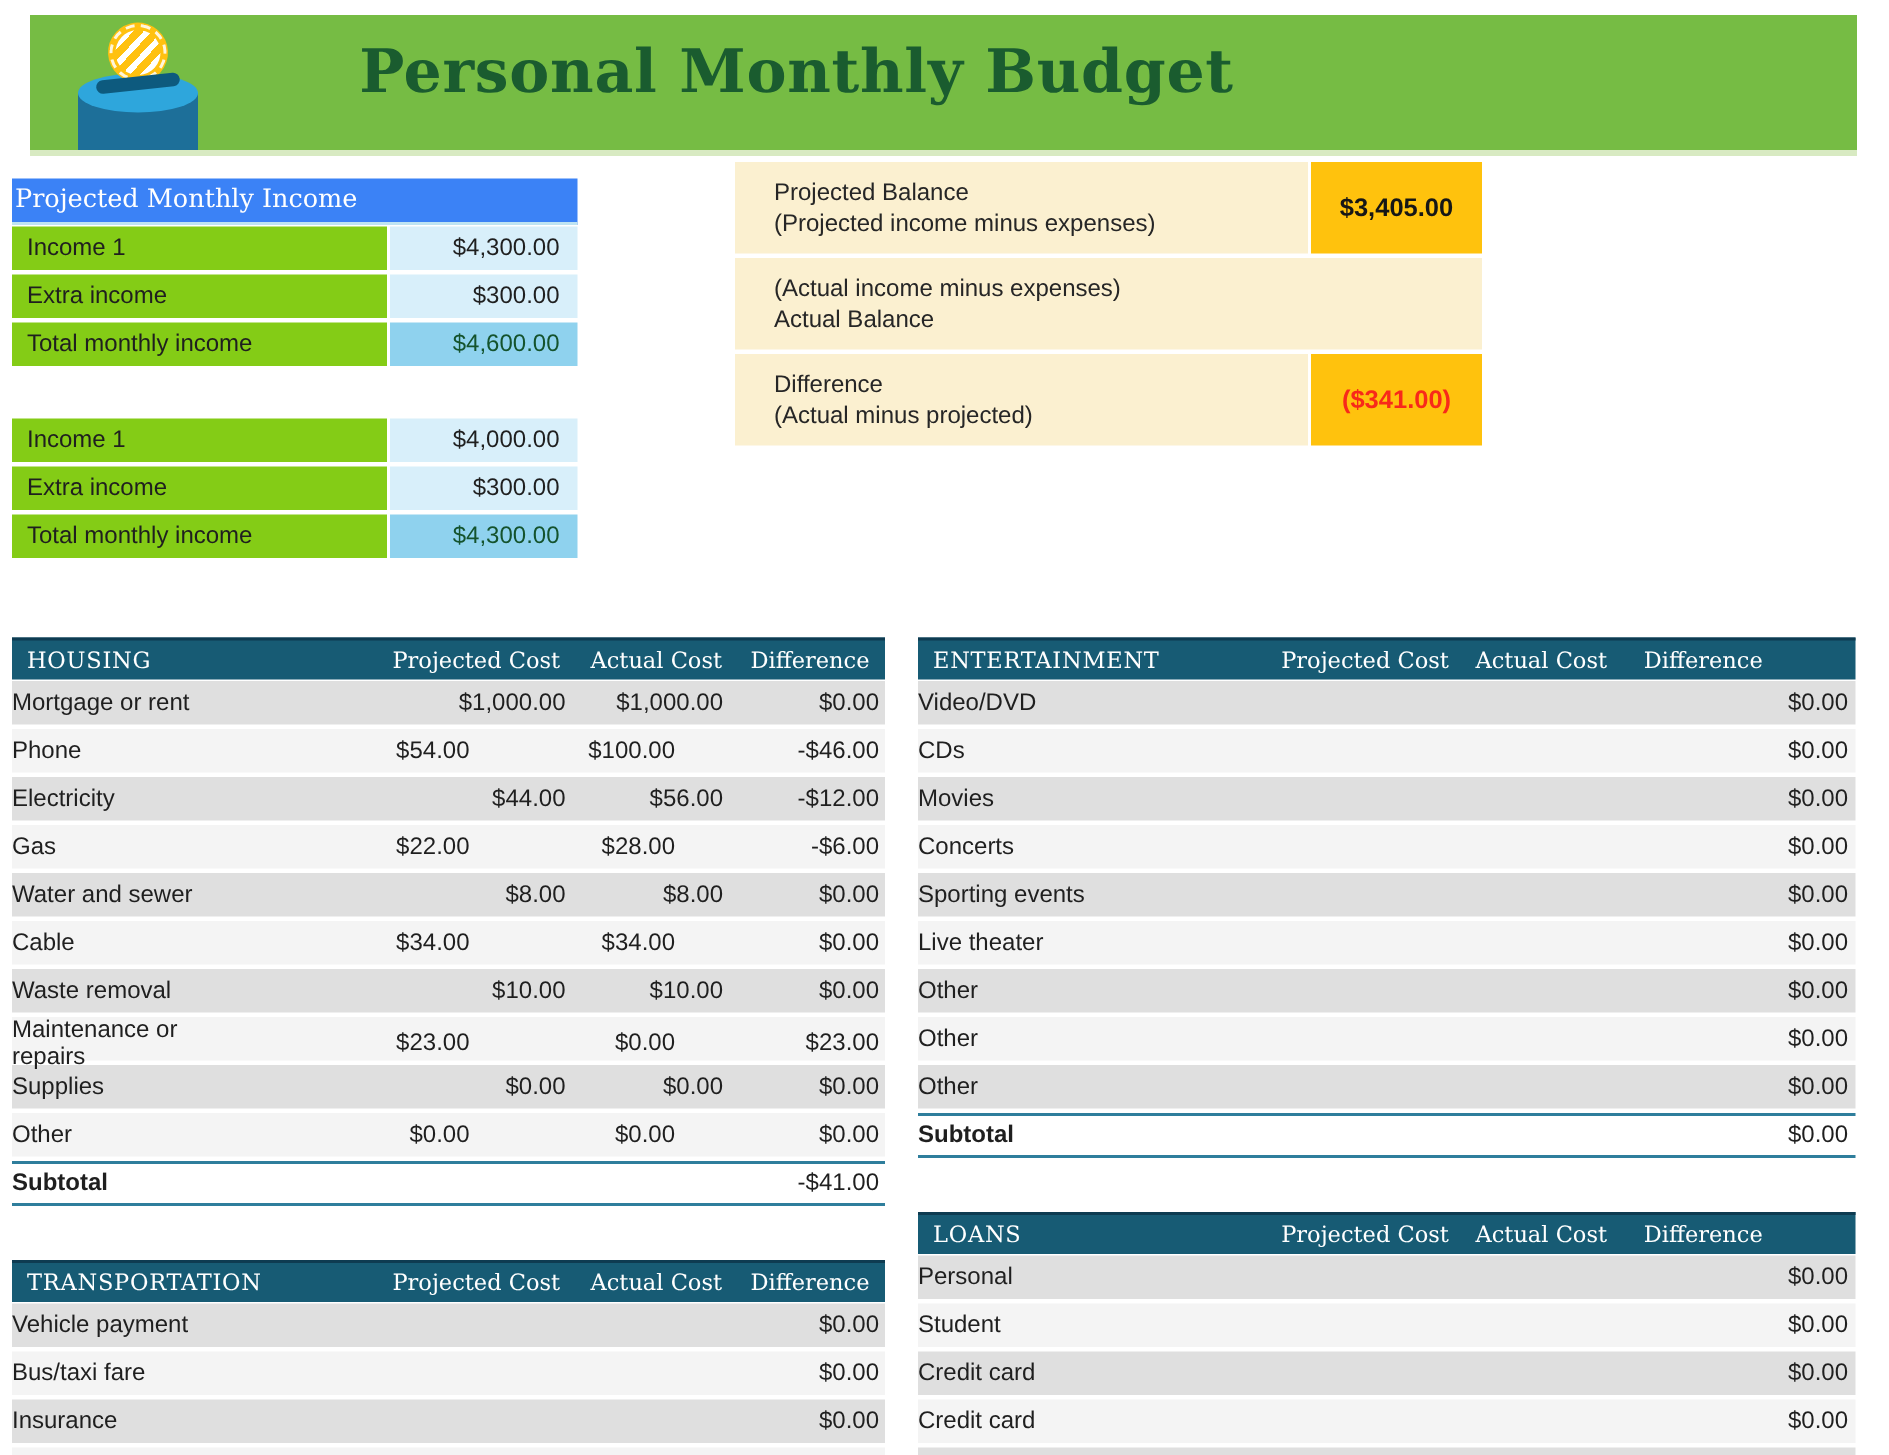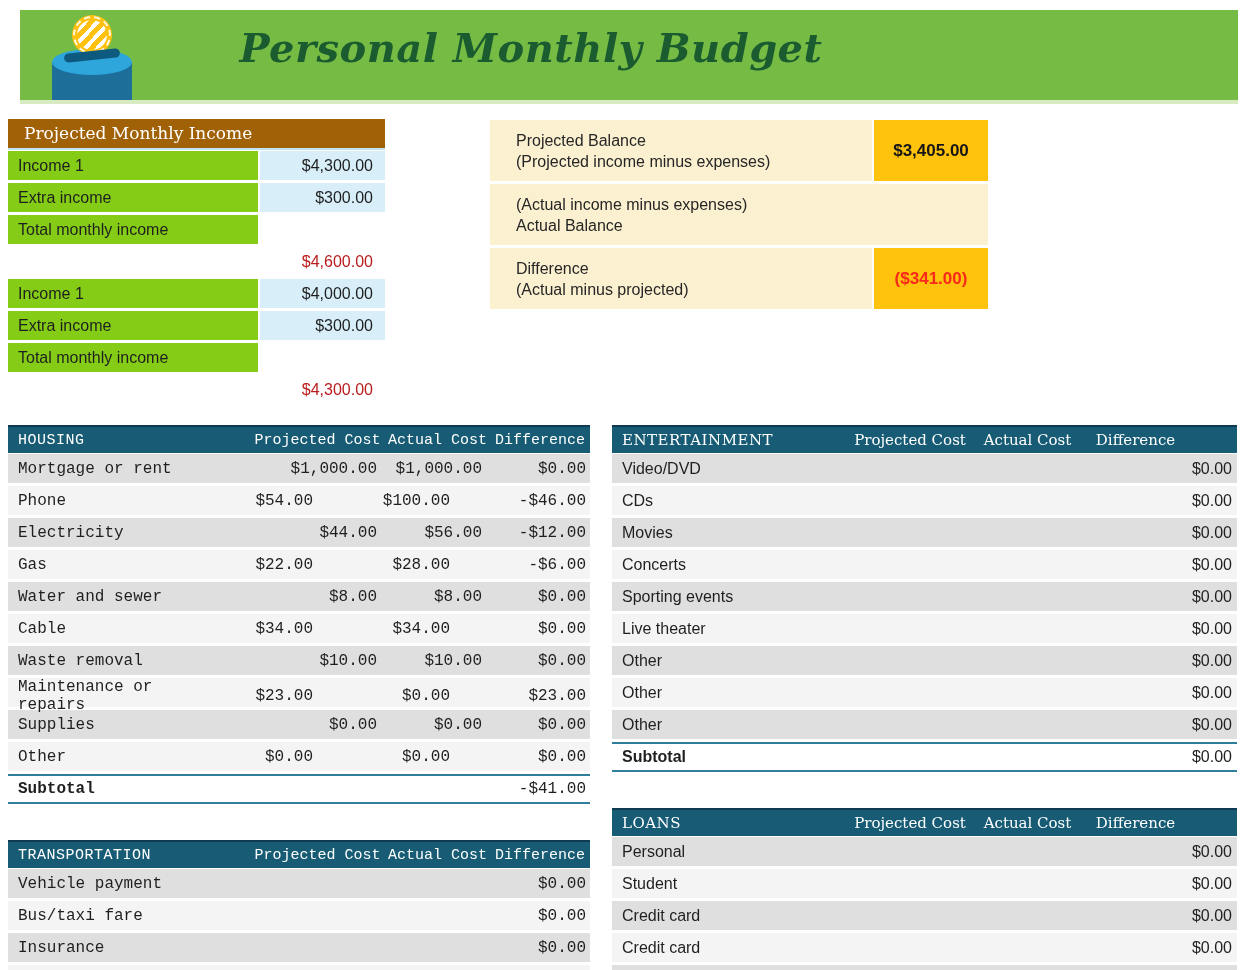--- a/index.html
+++ b/index.html
@@ -5,21 +5,21 @@
   html,body{margin:0;padding:0;}
   body{
     width:1259px;height:970px;position:relative;overflow:hidden;
     background:#ffffff;
     font-family:"Liberation Sans", sans-serif;
     color:#1f1f1f;
   }
   
   .banner{
     position:absolute;left:20px;top:10px;width:1218px;height:90px;
-    background:#76BC44;border-bottom:4px solid #d8eac2;font-style:italic;
+    background:#76BC44;border-bottom:4px solid #d8eac2;
   }
   .banner h1{
     position:absolute;left:0;right:196px;top:14px;margin:0;
     text-align:center;
     font-family:"DejaVu Serif", serif;font-weight:700;
     font-size:40px;letter-spacing:.5px;color:#1A5C2F;
   }
   
   .bank-icon{position:absolute;left:14px;top:0;width:110px;height:90px;}
   .cyl-body{position:absolute;left:18px;top:52px;width:80px;height:38px;background:#1D6F99;}
@@ -35,58 +35,58 @@
   }
   .coin::after{
     content:"";position:absolute;inset:1px;border-radius:50%;
     border:2px dashed rgba(255,255,255,.85);
   }
   
   .inc{position:absolute;width:377px;}
   #inc-projected{left:8px;top:119px;}
   #inc-actual{left:8px;top:279px;}
   .inc-head{
-    height:29px;line-height:29px;background:#a16207;color:#fff;
-    font-family:"DejaVu Serif", serif;font-size:17px;padding-left:16px;
+    height:29px;line-height:29px;background:#3b82f6;color:#fff;
+    font-family:"DejaVu Serif", serif;font-size:17px;padding-left:2px;
     border-bottom:2px solid #BFE4F2;margin-bottom:1px;
   }
   .inc-row{display:flex;height:29px;line-height:29px;margin-bottom:3px;font-size:16px;}
   .inc-label{flex:1;background:#84cc16;padding-left:10px;}
   .inc-value{width:113px;background:#D8EFFA;text-align:right;padding-right:12px;margin-left:2px;}
-  .inc-row.total .inc-value{background:#8FD2EE;font-weight:400;color:#b91c1c;margin-top:32px;}
-  
-  .balance{position:absolute;left:490px;top:120px;width:498px;}
+  .inc-row.total .inc-value{background:#8FD2EE;font-weight:400;color:#14532d;}
+  
+  .balance{position:absolute;left:490px;top:108px;width:498px;}
   .bal-row{display:flex;height:61px;margin-bottom:3px;}
   .bal-label{flex:1;background:#FBF0D0;padding:10px 8px 0 26px;font-size:16px;line-height:21px;color:#262626;}
   .bal-value{
     width:114px;margin-left:2px;background:#FFC20D;
     display:flex;align-items:center;justify-content:center;
     font-weight:700;font-size:17px;color:#161616;
   }
   .bal-value.neg{color:#F8291A;}
   
   .etable{position:absolute;}
   #t-housing{left:8px;top:425px;width:582px;}
   #t-entertainment{left:612px;top:425px;width:625px;}
   #t-transportation{left:8px;top:840px;width:582px;}
   #t-loans{left:612px;top:808px;width:625px;}
   .ehead,.erow,.esub{display:grid;align-items:center;}
-  .lt .ehead,.lt .erow,.lt .esub{grid-template-columns:1fr 135px 105px 100px;font-family:Liberation Mono, monospace;}
+  .lt .ehead,.lt .erow,.lt .esub{grid-template-columns:1fr 135px 105px 100px;}
   .rt .ehead,.rt .erow,.rt .esub{grid-template-columns:1fr 130px 105px 157px;}
   .ehead{
     height:26px;background:#175B74;border-top:2px solid #0E3B51;margin-bottom:1px;
     color:#fff;font-family:"DejaVu Serif", serif;font-size:15px;
   }
   .t-title{padding-left:10px;letter-spacing:.5px;}
   .ehead .col{text-align:center;}
   .rt .col.difference{padding-right:46px;}
   .erow{height:29px;margin-bottom:3px;font-size:16px;}
   .erow.gray{background:#DFDFDF;}
   .erow.light{background:#F4F4F4;gap:32px;}
-  .cell-label{padding-left:10px;}
+  .cell-label{}
   .cell-num{text-align:right;padding-right:8px;}
   .lt .diffc{padding-right:4px;}
   .rt .diffc{padding-right:5px;}
   .esub{height:26px;background:#fff;border-top:2px solid #2F7E9C;border-bottom:2px solid #2F7E9C;font-size:16px;}
   .esub .cell-label{font-weight:700;}
   .efill{height:40px;margin-bottom:0;}
 </style>
 </head>
 <body>
 

